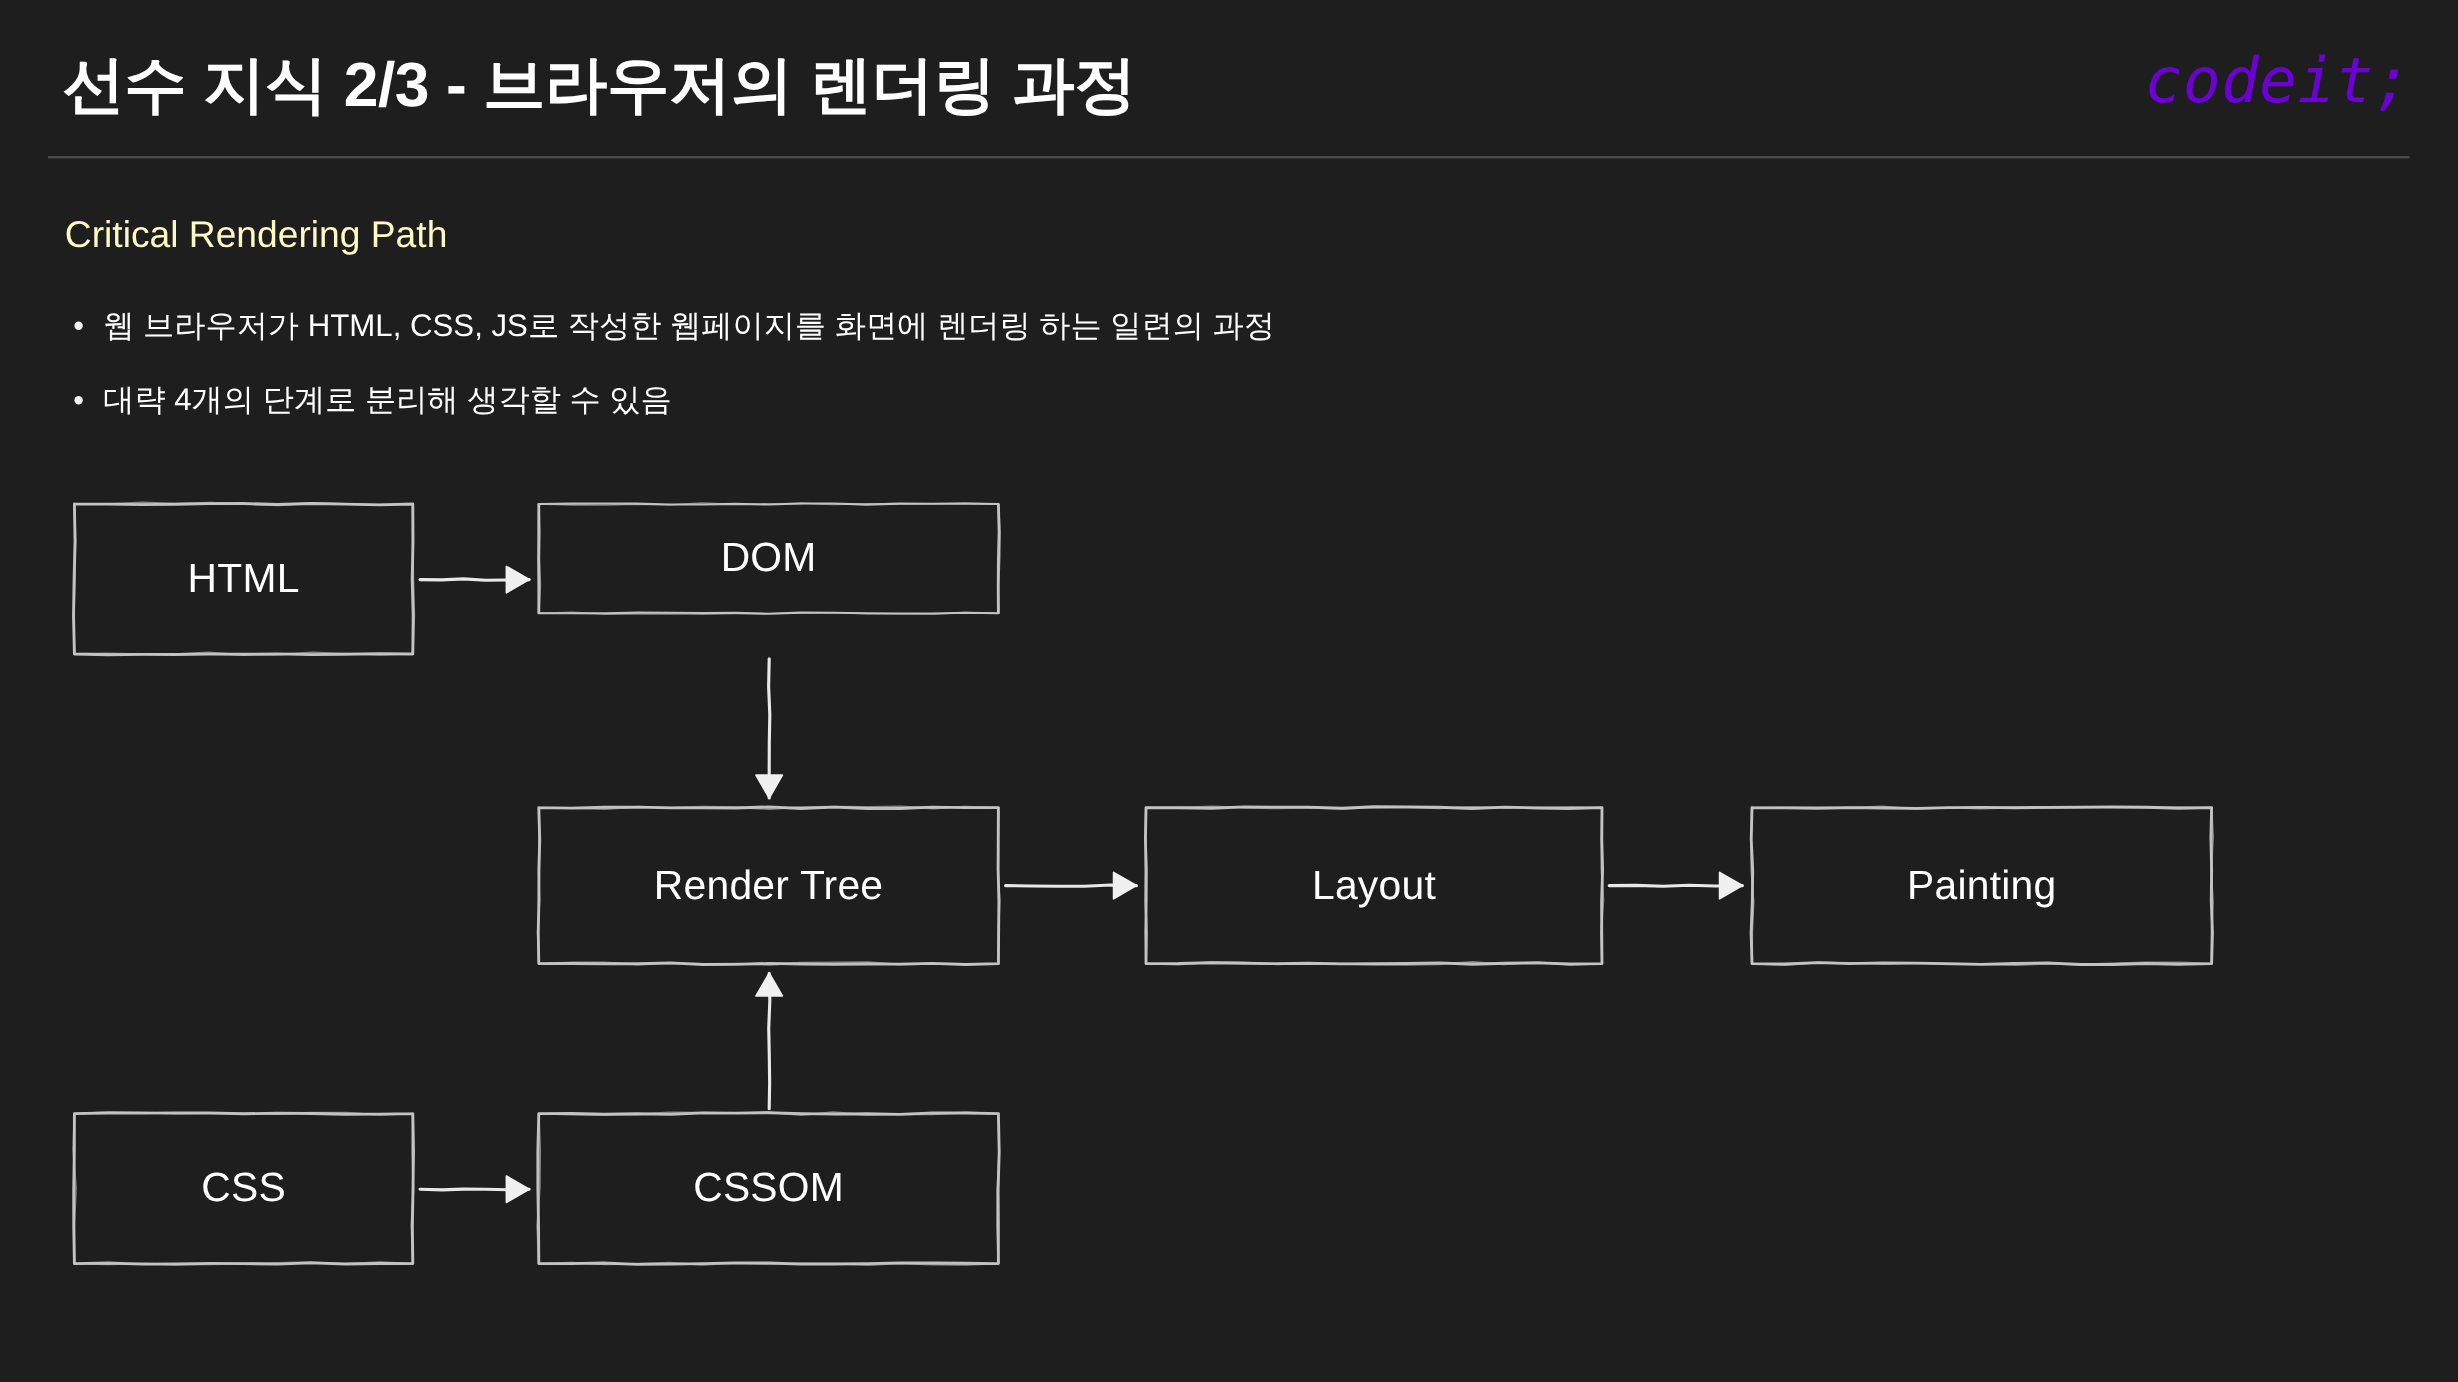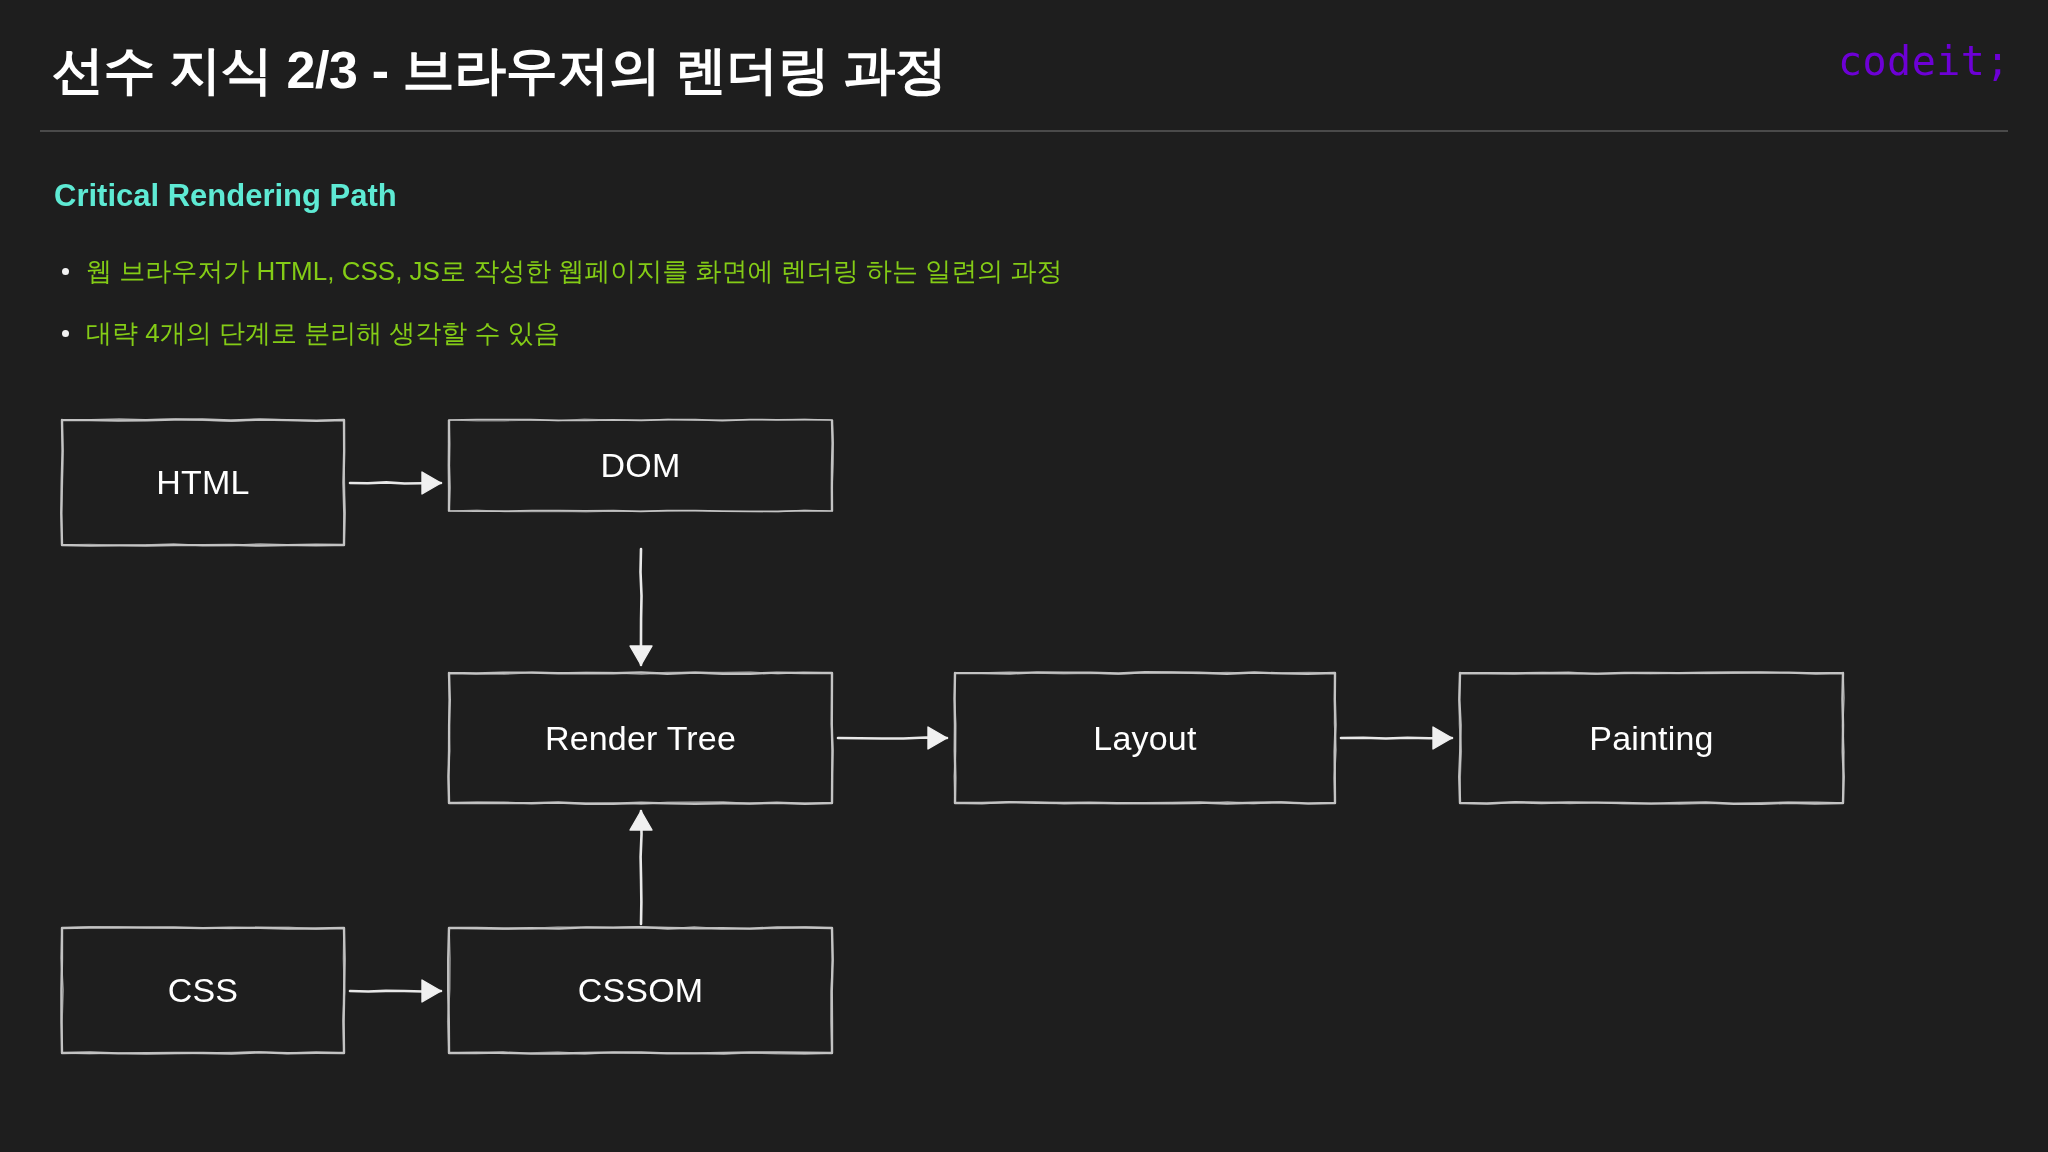--- a/index.html
+++ b/index.html
@@ -38,57 +38,58 @@
     font-weight: bold;
     letter-spacing: -0.4px;
     color: #ffffff;
     white-space: nowrap;
   }
   .brand-logo {
     position: absolute;
     right: 38px;
     top: 38px;
     font-family: "DejaVu Sans Mono", monospace;
-    font-size: 40px;
+    font-size: 52px;
     font-weight: 500;
     color: #6d00d6;
     letter-spacing: 0.5px;
     white-space: nowrap;
+    font-style: italic;
   }
   .header-divider {
     position: absolute;
     left: 40px;
     top: 130px;
     width: 1968px;
     height: 2px;
     background: #4a4a4a;
   }
 
   
   .section-heading {
     position: absolute;
     left: 54px;
     top: 178px;
     font-size: 31px;
-    font-weight: bold;
-    color: #5eead4;
+    font-weight: normal;
+    color: #fef9c3;
     white-space: nowrap;
   }
   .bullet-list {
     position: absolute;
     left: 54px;
     top: 240px;
     width: 1500px;
   }
   .bullet-item {
     position: relative;
     padding-left: 32px;
     font-size: 26px;
     line-height: 62px;
-    color: #84cc16;
+    color: #ffffff;
     white-space: nowrap;
   }
   .bullet-item::before {
     content: "";
     position: absolute;
     left: 8px;
     top: 28px;
     width: 7px;
     height: 7px;
     border-radius: 50%;

